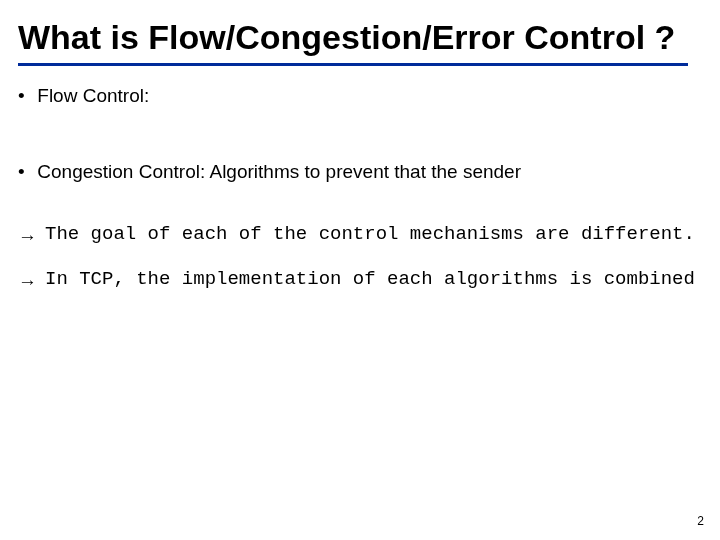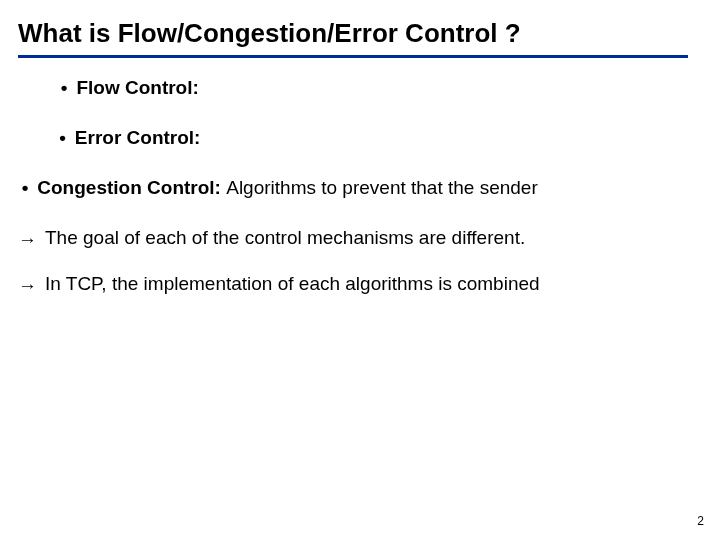--- a/index.html
+++ b/index.html
@@ -14,57 +14,56 @@
       box-sizing: border-box;
     }
     .slide {
       width: 100%;
       height: 100%;
       padding: 18px 24px 0 18px;
       box-sizing: border-box;
       position: relative;
     }
     .title {
-      font-size: 26px;
+      font-size: 34px;
       font-weight: bold;
       margin: 0 0 6px 0;
       letter-spacing: 0px;
     }
     .rule {
       height: 3px;
       background: #002b9a;
       margin: 0 0 18px 0;
       width: 670px;
     }
     .content {
       font-size: 19px;
       line-height: 1.25;
     }
     .row {
       display: flex;
       margin-bottom: 26px;
     }
     .label {
       flex: 0 0 220px;
-      font-weight: bold;
-      text-align: center;
+      font-weight: normal;
     }
     .label .bullet {
       display: inline-block;
       width: 14px;
     }
     .def {
       flex: 1 1 auto;
     }
     .row-congestion .label {
       flex: 0 0 auto;
     }
     .row-congestion {
       display: block;
-      margin-bottom: 27px;
+      margin-bottom: 39px;
     }
     .congestion-line1 {
       display: inline;
     }
     .congestion-line2 {
       display: block;
       padding-left: 220px;
     }
     .goal-line, .tcp-line {
       display: flex;
@@ -73,20 +72,21 @@
       font-size: 19px;
     }
     .arrow {
       font-family: "Arial", sans-serif;
       font-size: 19px;
       margin-right: 8px;
       flex: 0 0 auto;
     }
     .goal-text, .tcp-text {
       flex: 1 1 auto;
+      font-family: Liberation Mono, monospace;
     }
     .page-num {
       position: absolute;
       right: 16px;
       bottom: 12px;
       font-size: 12px;
       color: #000;
     }
   </style>
 </head>
@@ -97,23 +97,20 @@
 
   <div class="content">
 
     <div class="row">
       <div class="label">
         <span class="bullet">•</span><span> Flow Control:</span>
       </div>
     </div>
 
     <div class="row">
-      <div class="label">
-        <span class="bullet">•</span><span> Error Control:</span>
-      </div>
     </div>
 
     <div class="row-congestion">
       <span class="congestion-line1">
         <span class="label">
           <span class="bullet">•</span><span> Congestion Control:</span>
         </span>
         <span> Algorithms to prevent that the sender</span>
       </span>
     </div>

